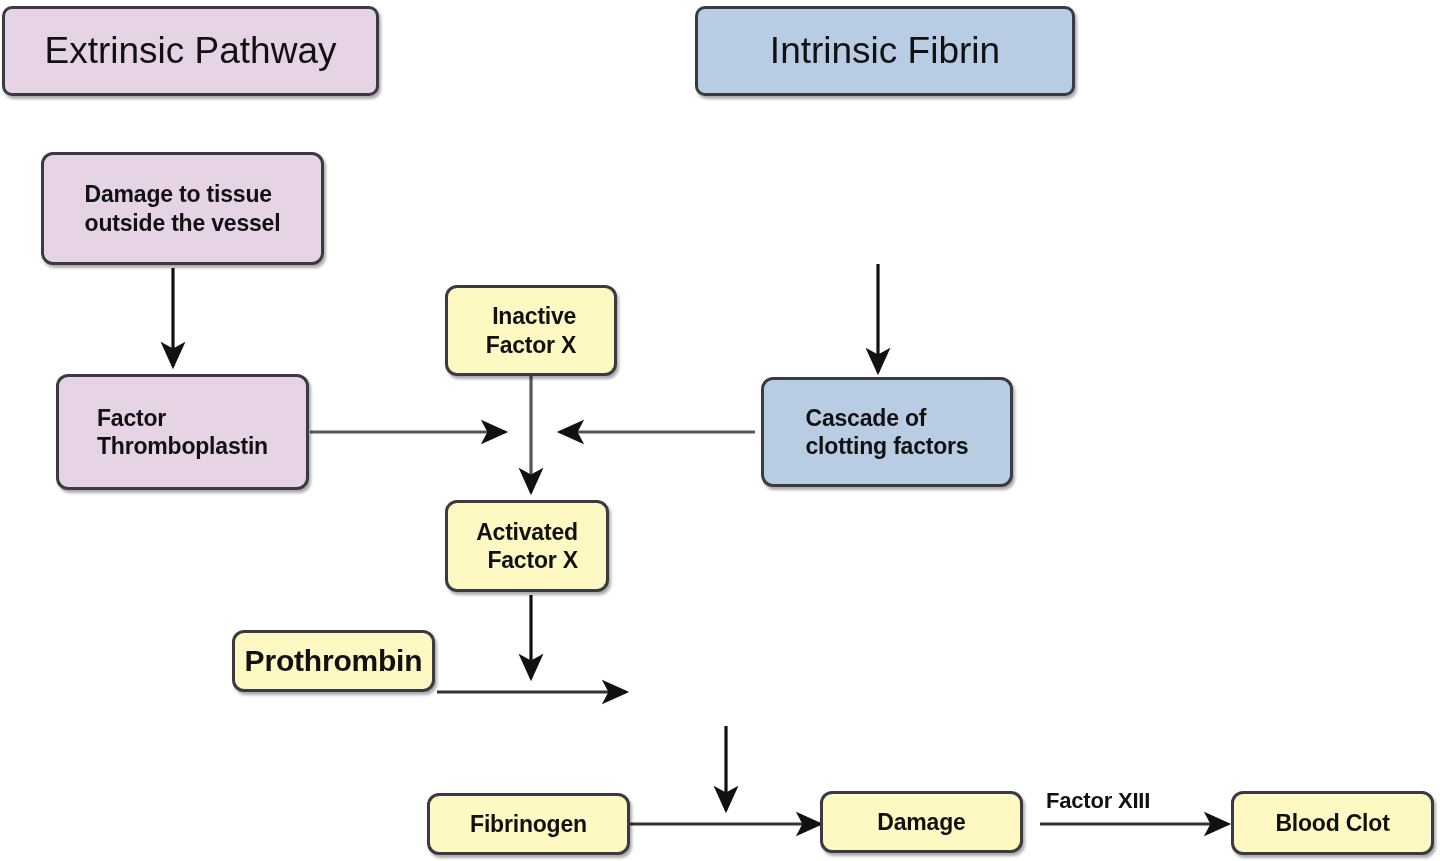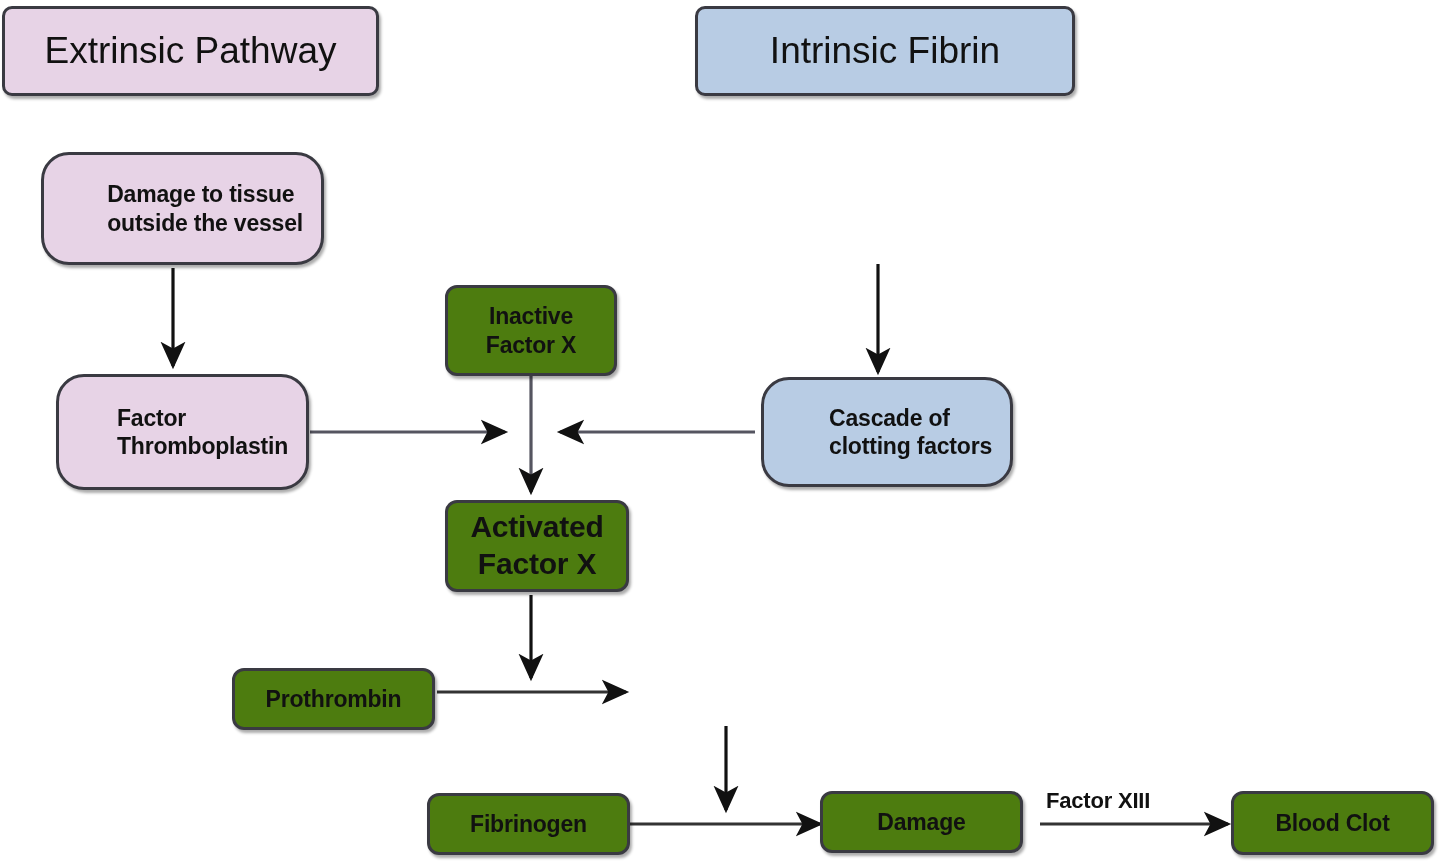--- a/index.html
+++ b/index.html
@@ -33,26 +33,26 @@
     border-radius: 12px;
     display: flex;
     align-items: center;
     line-height: 1.22;
     color: #111111;
     font-weight: bold;
     letter-spacing: -0.2px;
     box-shadow: 2px 3px 3px rgba(0,0,0,0.33);
     white-space: pre-line;
   }
-  .node.center   { justify-content: center; text-align: center; }
-  .node.leftal   { justify-content: flex-end; text-align: left; border-radius: 28px; }
+  .node.center   { justify-content: center; text-align: right; }
+  .node.leftal   { justify-content: center; text-align: left; }
 
   .fill-pink { background: #e7d3e6; }
   .fill-blue { background: #b8cce4; }
-  .fill-teal { background: #4d7c0f; }
+  .fill-teal { background: #fef9c3; }
 
   .title-node {
     border-width: 3px;
     border-radius: 10px;
     font-weight: normal;
     letter-spacing: 0px;
   }
 
   .edge-label {
     position: absolute;
@@ -143,26 +143,26 @@
   <div class="node fill-blue leftal" style="left:761px; top:377px; width:252px; height:110px; font-size:23px; padding:0 18px;">
     <span>Cascade of
 clotting factors</span>
   </div>
 
   <div class="node fill-teal center" style="left:445px; top:285px; width:172px; height:91px; font-size:23px;">
     <span>Inactive
 Factor X</span>
   </div>
 
-  <div class="node fill-teal center" style="left:445px; top:500px; width:184px; height:92px; font-size:30px;">
+  <div class="node fill-teal center" style="left:445px; top:500px; width:164px; height:92px; font-size:23px;">
     <span>Activated
 Factor X</span>
   </div>
 
-  <div class="node fill-teal center" style="left:232px; top:668px; width:203px; height:62px; font-size:23px;">
+  <div class="node fill-teal center" style="left:232px; top:630px; width:203px; height:62px; font-size:30px;">
     <span>Prothrombin</span>
   </div>
 
 
   <div class="node fill-teal center" style="left:427px; top:793px; width:203px; height:62px; font-size:23px;">
     <span>Fibrinogen</span>
   </div>
 
   <div class="node fill-teal center" style="left:820px; top:791px; width:203px; height:62px; font-size:23px;">
     <span>Damage</span>

